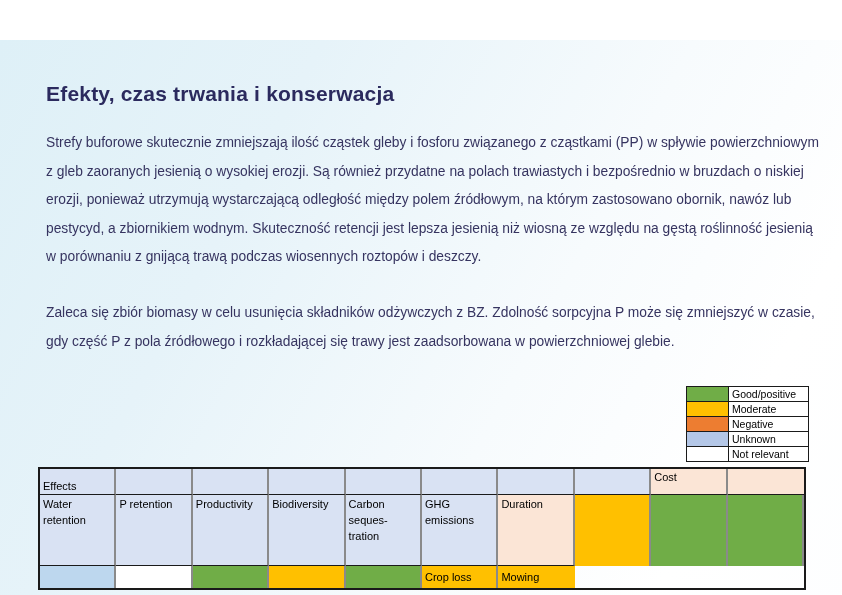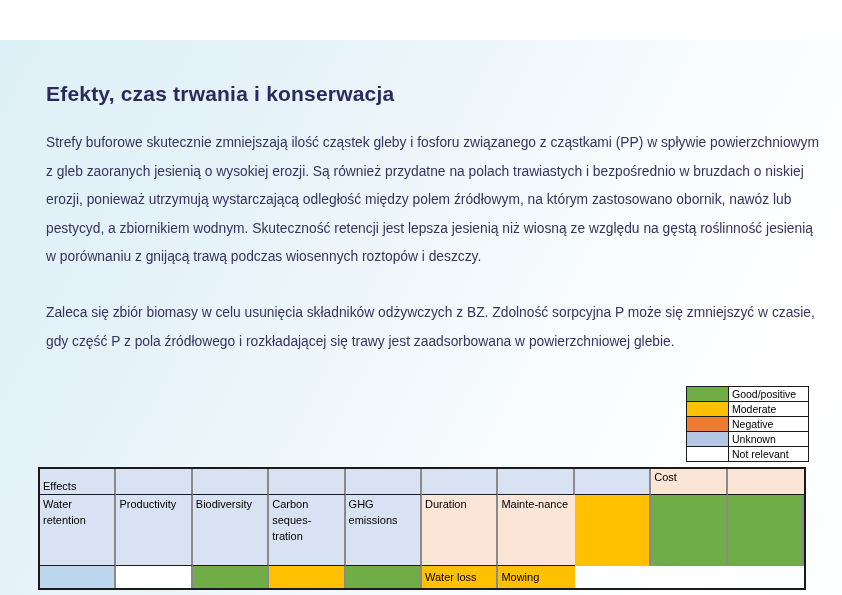--- a/index.html
+++ b/index.html
@@ -113,36 +113,36 @@
     <div class="cell r1 lav"></div>
     <div class="cell r1 lav"></div>
     <div class="cell r1 lav"></div>
     <div class="cell r1 lav"></div>
     <div class="cell r1 lav"></div>
     <div class="cell r1 lav"></div>
     <div class="cell r1 peach" style="align-items:flex-start">Cost</div>
     <div class="cell r1 peach last"></div>
 
     <div class="cell r2 lav">Water retention</div>
+    <div class="cell r2 lav">P retention</div>
     <div class="cell r2 lav">Productivity</div>
     <div class="cell r2 lav">Biodiversity</div>
     <div class="cell r2 lav">Carbon seques-tration</div>
     <div class="cell r2 lav">GHG emissions</div>
     <div class="cell r2 peach">Duration</div>
-    <div class="cell r2 peach last">Mainte-nance</div>
 
     <div class="cell r3" style="background-color: rgb(255, 192, 0);"></div>
     <div class="cell r3" style="background-color: rgb(112, 173, 71);"></div>
     <div class="cell r3" style="background-color: rgb(112, 173, 71);"></div>
     <div class="cell r3" style="background-color: rgb(189, 215, 238);"></div>
     <div class="cell r3" style="background-color: rgb(255, 255, 255);"></div>
     <div class="cell r3" style="background-color: rgb(112, 173, 71);"></div>
     <div class="cell r3" style="background-color: rgb(255, 192, 0);"></div>
     <div class="cell r3" style="background-color: rgb(112, 173, 71);"></div>
-    <div class="cell r3" style="background-color: rgb(255, 192, 0);">Water loss</div>
+    <div class="cell r3" style="background-color: rgb(255, 192, 0);">Crop loss</div>
     <div class="cell r3 last" style="background-color: rgb(255, 192, 0);">Mowing</div>
   </div>
 
   <div class="footer-bar" id="footer-bar" style="background: linear-gradient(90deg, rgb(47, 158, 194), rgb(46, 49, 146));">
     <span class="footer-page">15/19</span>
     <span class="footer-url">www.waterdrive.pl</span>
   </div>
 
 </div>
 

